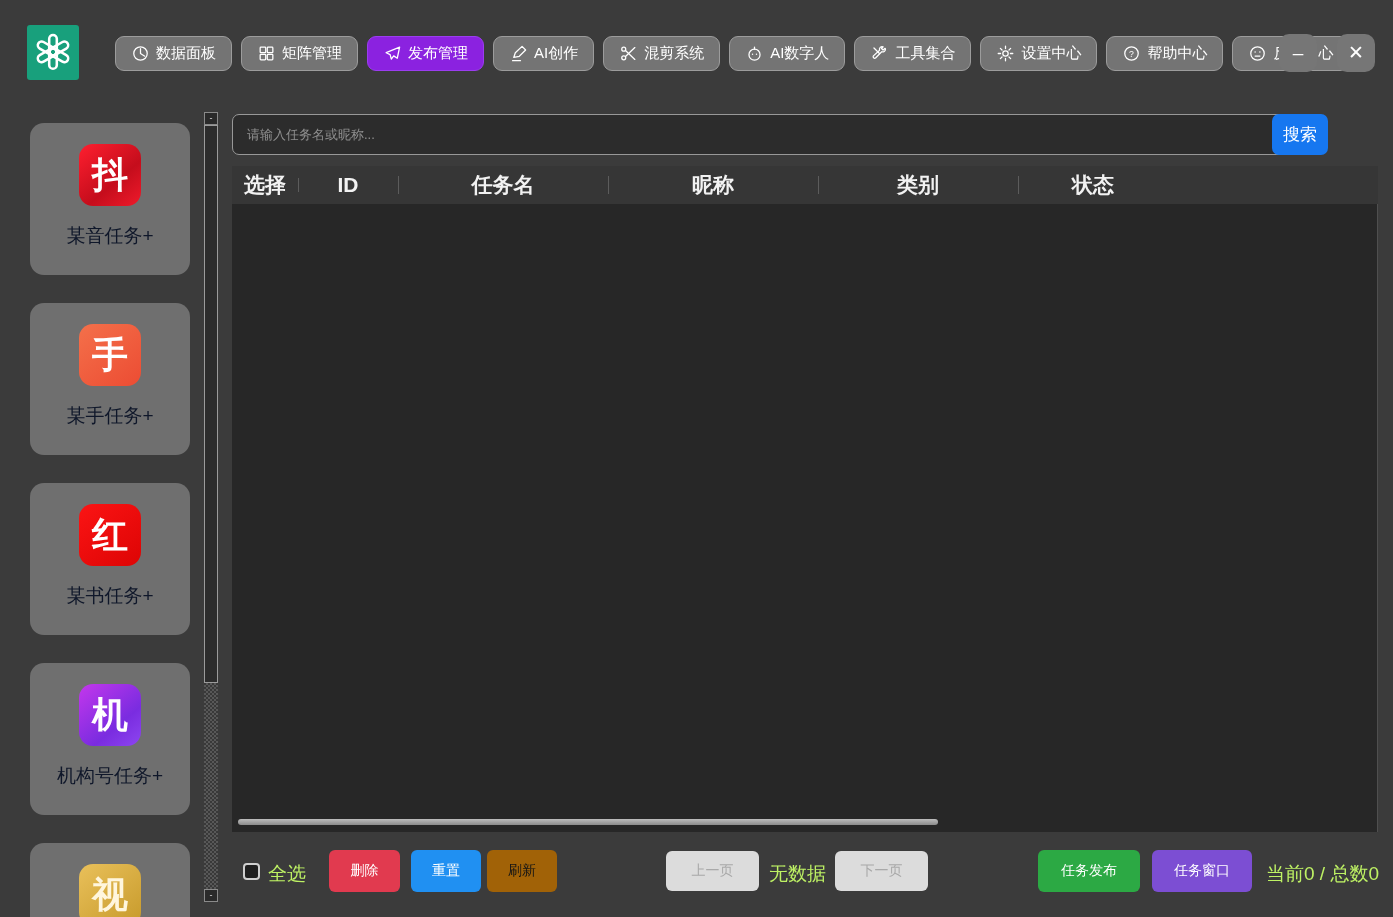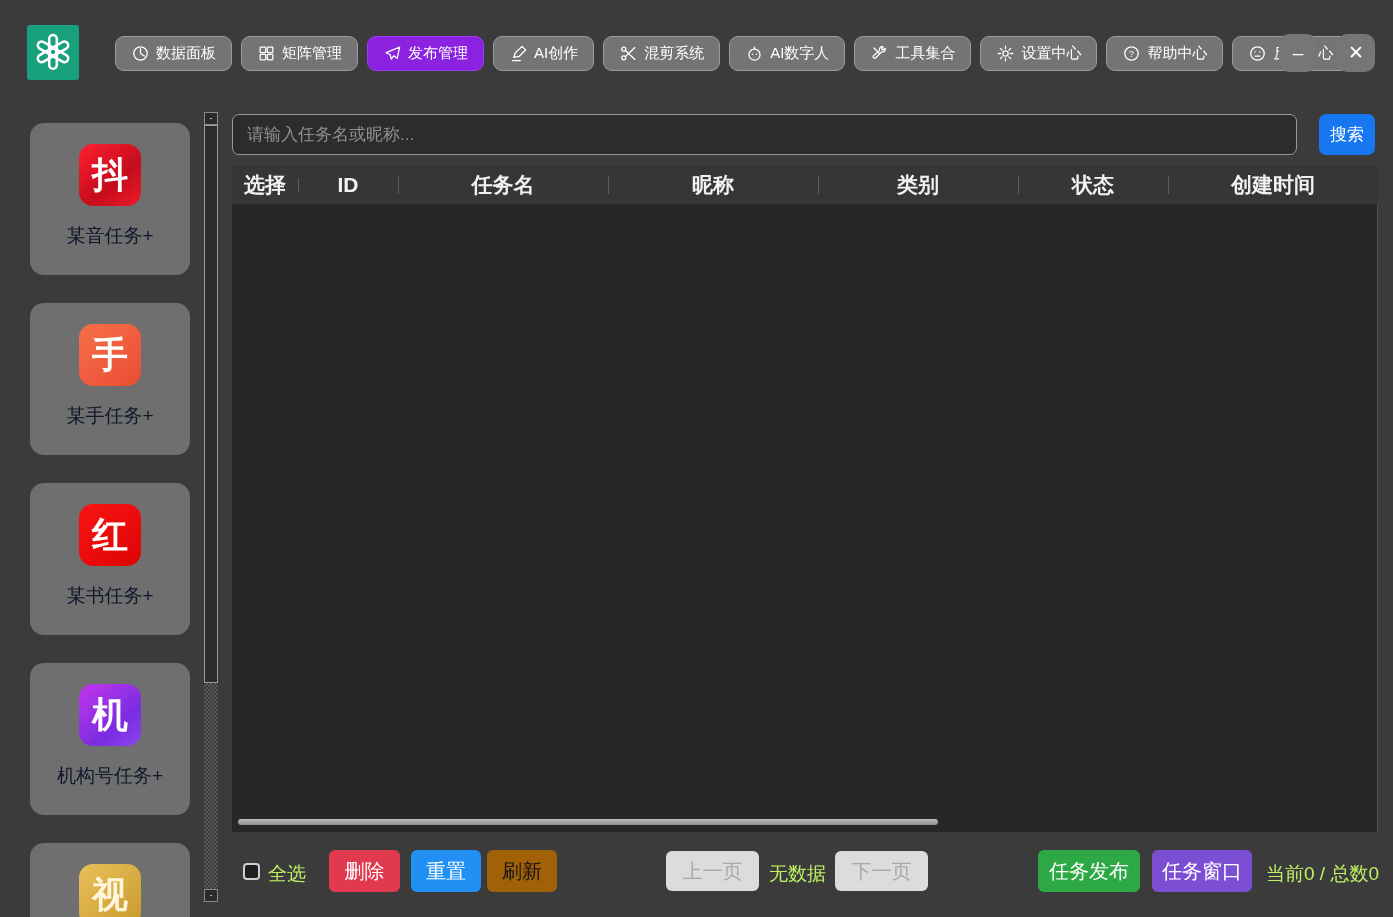--- a/index.html
+++ b/index.html
@@ -60,26 +60,26 @@
   .sb-thumb { height:558px; border:1px solid #9b9b9b; background:#2c2c2c; cursor:pointer; }
   .sb-track {
     flex:1; cursor:pointer;
     background:repeating-conic-gradient(#585858 0% 25%, #393939 0% 50%) 0 0/4px 4px;
   }
 
   
   .search-input {
     position:absolute; left:232px; top:114px; width:1065px; height:41px;
     background:#2c2c2c; border:1.5px solid #989898; border-radius:7px;
-    color:#ddd; font-size:17px; padding:0 14px; outline:none;
+    color:#ddd; font-size:13px; padding:0 14px; outline:none;
     font-family:"Liberation Sans", sans-serif;
   }
   .search-input::placeholder { color:#8f8f8f; }
   .search-btn {
-    position:absolute; left:1319px; top:114px; width:56px; height:41px;
+    position:absolute; left:1272px; top:114px; width:56px; height:41px;
     background:#1677f0; border:none; border-radius:7px; color:#fff; font-size:17px;
     cursor:pointer; font-family:"Liberation Sans", sans-serif;
   }
 
   
   .thead {
     position:absolute; left:232px; top:166px; width:1146px; height:38px;
     display:flex; align-items:center; background:#363636;
     color:#f2f2f2; font-size:21px; font-weight:bold;
   }
@@ -102,21 +102,21 @@
   .chk {
     position:absolute; left:243px; top:863px; width:17px; height:17px;
     border:2px solid #cfcfcf; border-radius:4px; background:#1f1f1f; cursor:pointer;
   }
   .lbl { position:absolute; color:#bef264; font-size:19px; }
   .selall { left:268px; top:861px; }
   .nodata { left:769px; top:861px; }
   .counter { right:14px; top:861px; }
   .fbtn {
     position:absolute; top:850px; height:42px; border:none; border-radius:6px;
-    font-size:20px; color:#fff; cursor:pointer; font-family:"Liberation Sans", sans-serif;
+    font-size:14px; color:#fff; cursor:pointer; font-family:"Liberation Sans", sans-serif;
   }
   .b-del  { left:329px; width:71px;  background:#e13a4f; }
   .b-rst  { left:411px; width:70px;  background:#2090f2; }
   .b-rfr  { left:487px; width:70px;  background:#a16207; color:#151515; }
   .b-prev { left:666px; width:93px;  background:#dcdcdc; color:#a9a9a9; top:851px; height:40px; }
   .b-next { left:835px; width:93px;  background:#dcdcdc; color:#a9a9a9; top:851px; height:40px; }
   .b-pub  { left:1038px; width:102px; background:#2ca944; }
   .b-win  { left:1152px; width:100px; background:#7c4ed3; }
 </style>
 </head>
@@ -274,21 +274,20 @@
   <input class="search-input" type="text" placeholder="请输入任务名或昵称..." style="">
   <button class="search-btn">搜索</button>
 
   <div class="thead">
     <div class="th c0">选择</div>
     <div class="th c1">ID</div>
     <div class="th c2">任务名</div>
     <div class="th c3">昵称</div>
     <div class="th c4">类别</div>
     <div class="th c5">状态</div>
-    <div class="th c6">创建时间</div>
   </div>
 
   <div class="tbody">
     <div class="hthumb"></div>
   </div>
 
   <div class="chk"></div>
   <span class="lbl selall">全选</span>
 
   <button class="fbtn b-del">删除</button>

